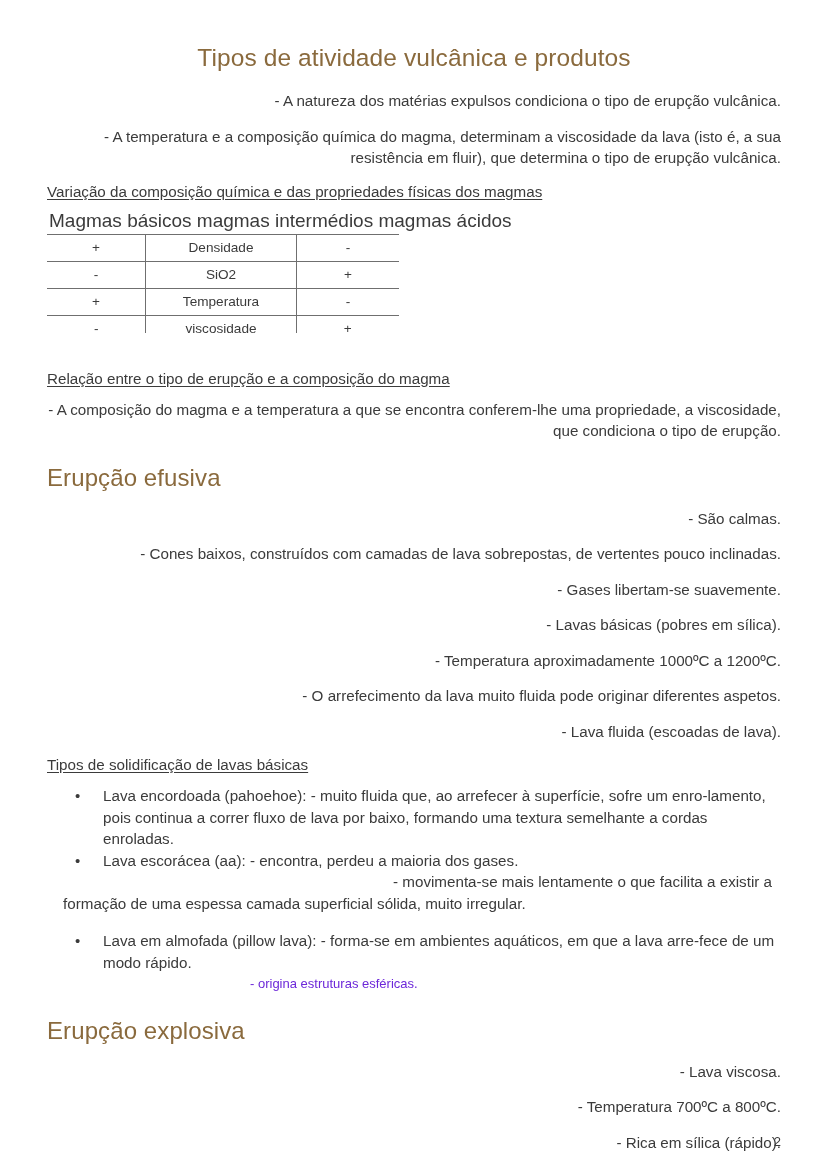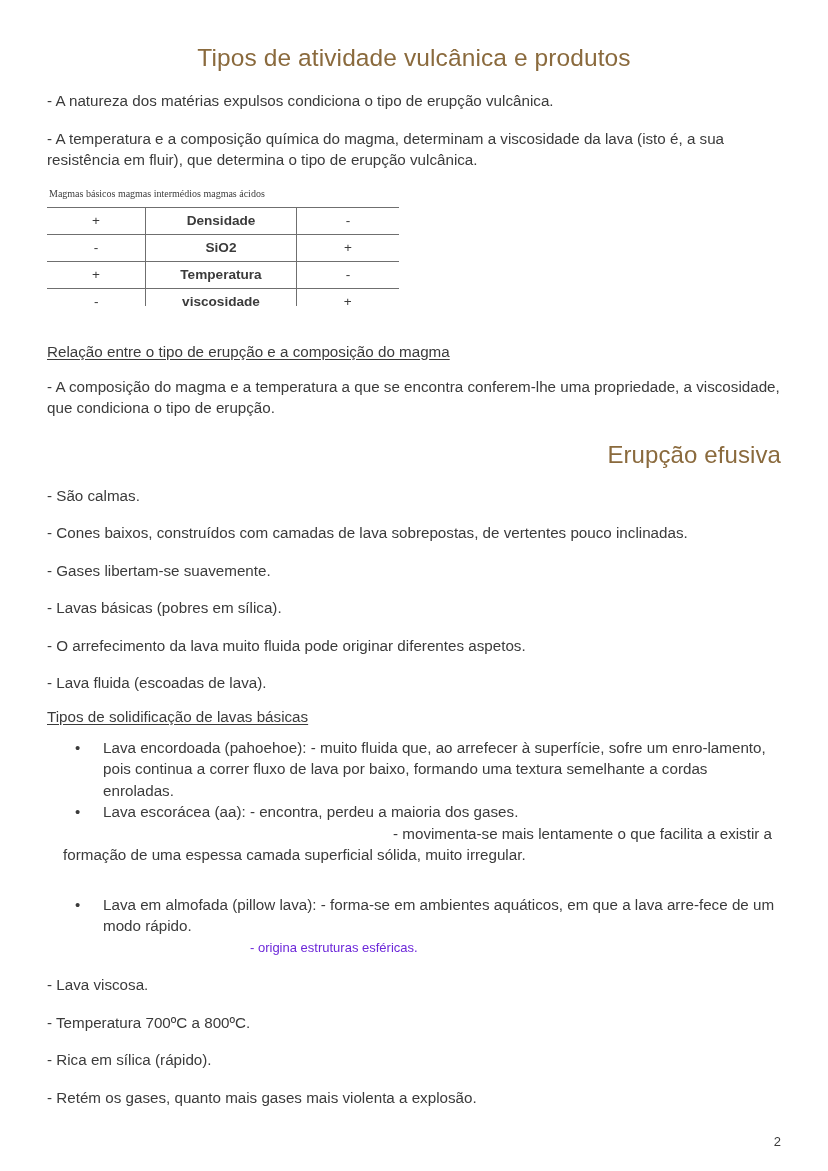--- a/index.html
+++ b/index.html
@@ -30,91 +30,90 @@
     font-weight: normal;
     color: #8a6a3d;
     text-align: center;
     margin: 0 0 18px 0;
     letter-spacing: 0.1px;
   }
   h2.section-title {
     font-size: 24px;
     font-weight: normal;
     color: #8a6a3d;
-    text-align: right;
+    text-align: left;
     margin: 22px 0 16px 0;
     letter-spacing: 0.1px;
   }
 
   p.para {
     font-size: 15.2px;
     line-height: 21.5px;
     color: #3b3b3b;
-    margin: 16px 0 14px 0;
-    text-align: left;
+    margin: 4px 0 14px 0;
+    text-align: right;
   }
 
   h3.underlined {
     font-size: 15.2px;
     font-weight: normal;
     color: #3b3b3b;
     margin: 14px 0 12px 0;
     display: block;
   }
   h3.underlined span.u {
     text-decoration: underline;
     text-underline-offset: 2px;
   }
 
   .table-caption {
-    font-size: 10px;
+    font-size: 19px;
     color: #3b3b3b;
     margin: 0 0 4px 2px;
     line-height: 18px;
-    font-family: Liberation Serif, serif;
   }
 
   table.magma-table {
     border-collapse: collapse;
     width: 350px;
     margin: 0 0 4px 0;
     table-layout: fixed;
   }
   table.magma-table td {
     font-size: 13.6px;
     color: #3b3b3b;
     text-align: center;
     padding: 5px 0 6px 0;
     border-top: 1px solid #6f6f6f;
     border-bottom: none;
     height: 15px;
   }
   table.magma-table tr td.c-left   { width: 98px;  border-right: 1px solid #6f6f6f; }
-  table.magma-table tr td.c-mid    { width: 150px; border-right: 1px solid #6f6f6f; font-weight: bold; }
+  table.magma-table tr td.c-mid    { width: 150px; border-right: 1px solid #6f6f6f; }
   table.magma-table tr td.c-right  { width: 102px; }
   table.magma-table tr:last-child td {
     border-bottom: none;
   }
   table.magma-table tr:last-child td.c-left,
   table.magma-table tr:last-child td.c-mid {
     border-right: none;
     position: relative;
   }
   table.magma-table tr:last-child td.c-left::after,
   table.magma-table tr:last-child td.c-mid::after {
     content: "";
     position: absolute;
     right: 0;
     top: 0;
     height: 17px;
     border-right: 1px solid #6f6f6f;
   }
 
   ul.bullets {
-    margin: 12px 0 0 0;
+    margin: 0 0 0 0;
     padding-left: 56px;
     list-style: none;
   }
   ul.bullets li {
     font-size: 15.2px;
     line-height: 21.5px;
     color: #3b3b3b;
     position: relative;
     margin: 0 0 0 0;
     padding-left: 0;
@@ -157,20 +156,21 @@
 <body>
 
 <div class="page">
   <div class="content">
 
     <h1 class="doc-title">Tipos de atividade vulcânica e produtos</h1>
 
     <p class="para">- A natureza dos matérias expulsos condiciona o tipo de erupção vulcânica.</p>
     <p class="para">- A temperatura e a composição química do magma, determinam a viscosidade da lava (isto é, a sua resistência em fluir), que determina o tipo de erupção vulcânica.</p>
 
+    <h3 class="underlined"><span class="u">Variação da composição química e das propriedades físicas dos magmas</span></h3>
 
     <div class="table-caption">Magmas básicos magmas intermédios magmas ácidos</div>
 
     <table class="magma-table">
       <tbody>
         <tr>
           <td class="c-left">+</td>
           <td class="c-mid">Densidade</td>
           <td class="c-right">-</td>
         </tr>
@@ -197,40 +197,42 @@
     <h3 class="underlined"><span class="u">Relação entre o tipo de erupção e a composição do magma</span></h3>
 
     <p class="para">- A composição do magma e a temperatura a que se encontra conferem-lhe uma propriedade, a viscosidade, que condiciona o tipo de erupção.</p>
 
     <h2 class="section-title">Erupção efusiva</h2>
 
     <p class="para">- São calmas.</p>
     <p class="para">- Cones baixos, construídos com camadas de lava sobrepostas, de vertentes pouco inclinadas.</p>
     <p class="para">- Gases libertam-se suavemente.</p>
     <p class="para">- Lavas básicas (pobres em sílica).</p>
+    <p class="para">- Temperatura aproximadamente 1000ºC a 1200ºC.</p>
     <p class="para">- O arrefecimento da lava muito fluida pode originar diferentes aspetos.</p>
     <p class="para">- Lava fluida (escoadas de lava).</p>
 
     <h3 class="underlined"><span class="u">Tipos de solidificação de lavas básicas</span></h3>
 
     <ul class="bullets">
       <li>Lava encordoada (pahoehoe): - muito fluida que, ao arrefecer à superfície, sofre um enro-lamento, pois continua a correr fluxo de lava por baixo, formando uma textura semelhante a cordas enroladas.</li>
       <li>Lava escorácea (aa): - encontra, perdeu a maioria dos gases.</li>
     </ul>
 
     <p class="indented-cont">- movimenta-se mais lentamente o que facilita a existir a formação de uma espessa camada superficial sólida, muito irregular.</p>
 
     <div class="gap-md"></div>
 
     <ul class="bullets">
       <li>Lava em almofada (pillow lava): - forma-se em ambientes aquáticos, em que a lava arre-fece de um modo rápido.</li>
     </ul>
 
     <p class="indented-cont2">- origina estruturas esféricas.</p>
 
+    <h2 class="section-title">Erupção explosiva</h2>
 
     <p class="para">- Lava viscosa.</p>
     <p class="para">- Temperatura 700ºC a 800ºC.</p>
     <p class="para">- Rica em sílica (rápido).</p>
     <p class="para">- Retém os gases, quanto mais gases mais violenta a explosão.</p>
 
   </div>
 
   <div class="page-number">2</div>
 </div>

